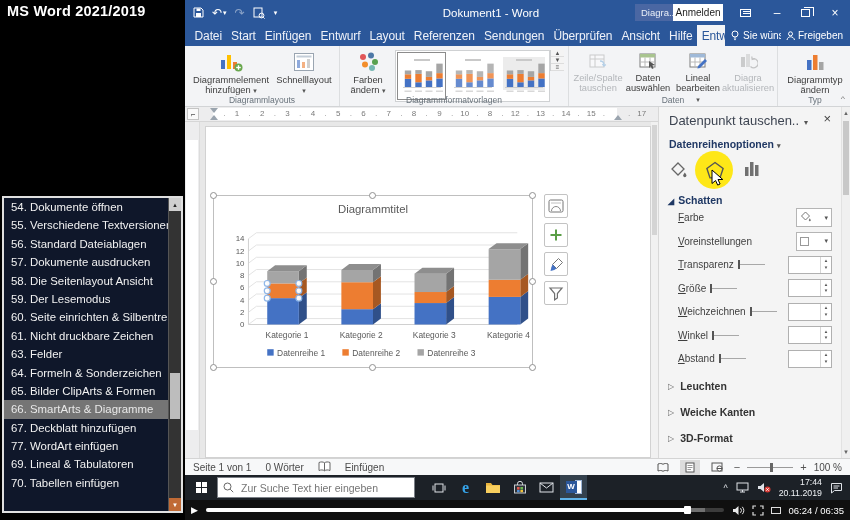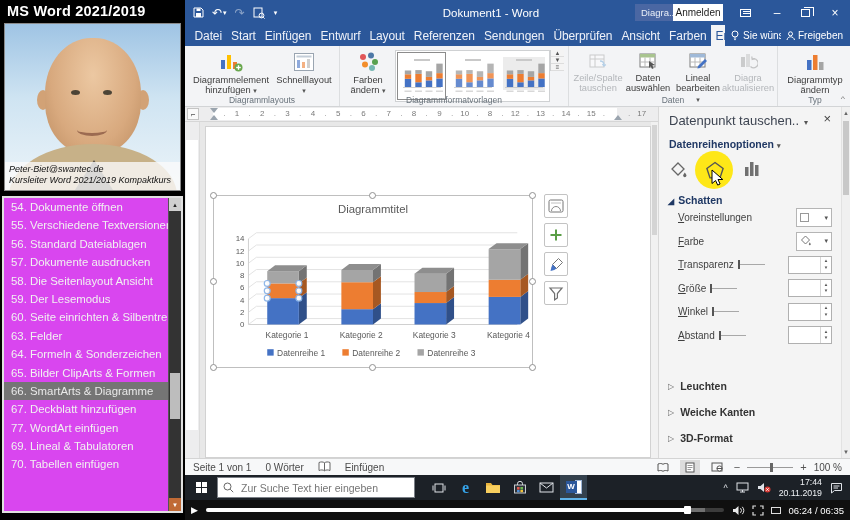--- a/index.html
+++ b/index.html
@@ -16,21 +16,21 @@
         background:radial-gradient(ellipse at 50% 32%,#ecc8a2 0%,#d8a97e 62%,#bd8d61 100%);}
   .ear{position:absolute;top:66px;width:12px;height:20px;border-radius:50%;background:#d2a276;}
   .ear.l{left:32px}.ear.r{left:132px}
   .eye{position:absolute;top:66px;width:9px;height:5px;border-radius:50%;background:#4c4436;}
   .eye.l{left:66px}.eye.r{left:98px}
   .mouth{position:absolute;top:100px;left:72px;width:30px;height:12px;border-bottom:3px solid #9c6b51;border-radius:0 0 50% 50%;}
   .shoulders{position:absolute;bottom:-6px;left:4px;width:168px;height:52px;background:#c7b188;border-radius:50% 50% 0 0/100% 100% 0 0;}
   .shirt{position:absolute;bottom:0;left:70px;width:38px;height:30px;background:#5c544a;clip-path:polygon(50% 0,100% 100%,0 100%);}
   .caption{position:absolute;left:0;right:0;bottom:0;background:rgba(250,250,250,.8);padding:2px 4px 3px;
            font-style:italic;font-size:9px;line-height:1.3;color:#111;white-space:nowrap;overflow:hidden;}
-  .course-list{position:absolute;top:196px;left:2px;width:181px;height:317px;border:2px solid #e0e0e0;background:#d946ef;overflow:hidden;}
+  .course-list{position:absolute;top:196px;left:2px;width:181px;height:317px;border:2px solid #e0e0e0;background:#0f172a;overflow:hidden;}
   .list-item{height:18.4px;line-height:18.4px;padding-left:7px;font-size:11.4px;color:#f1f1f1;
              width:calc(100% - 13px);white-space:nowrap;overflow:hidden;}
   .list-item.sel{background:#757575;color:#e9e9e9;}
   .lscroll{position:absolute;right:0;top:0;bottom:0;width:13px;background:#333;border-left:1px solid #555;}
   .ls-up,.ls-down{position:absolute;left:0;right:0;height:13px;background:#cfcfcf;color:#222;font-size:6px;
                   display:flex;align-items:center;justify-content:center;}
   .ls-up{top:0}.ls-down{bottom:0;background:#c06a35;color:#fff;}
   .ls-thumb{position:absolute;left:1px;right:1px;top:56%;height:46px;background:#bdbdbd;}
 
   
@@ -188,42 +188,29 @@
   .panel-scroll .ar{position:absolute;left:0;right:0;height:12px;display:flex;align-items:center;justify-content:center;
                     font-size:6px;color:#666;}
 </style>
 </head>
 <body>
 
 <div class="screen">
 
   <div class="sidebar">
     <div class="sb-title">MS Word 2021/2019</div>
-    <div class="photo">
-      <div class="ear l"></div>
-      <div class="ear r"></div>
-      <div class="head"></div>
-      <div class="eye l"></div>
-      <div class="eye r"></div>
-      <div class="mouth"></div>
-      <div class="shoulders"></div>
-      <div class="shirt"></div>
-      <div class="caption">
-        <div>Peter-Biet@swantec.de</div>
-        <div>Kursleiter Word 2021/2019 Kompaktkurs</div>
-      </div>
-    </div>
     <div class="course-list">
         <div class="list-item">54. Dokumente öffnen</div>
         <div class="list-item">55. Verschiedene Textversionen</div>
         <div class="list-item">56. Standard Dateiablagen</div>
         <div class="list-item">57. Dokumente ausdrucken</div>
         <div class="list-item">58. Die Seitenlayout Ansicht</div>
         <div class="list-item">59. Der Lesemodus</div>
         <div class="list-item">60. Seite einrichten &amp; Silbentrennung</div>
+        <div class="list-item">61. Nicht druckbare Zeichen</div>
         <div class="list-item">63. Felder</div>
         <div class="list-item">64. Formeln &amp; Sonderzeichen</div>
         <div class="list-item">65. Bilder ClipArts &amp; Formen</div>
         <div class="list-item sel">66. SmartArts &amp; Diagramme</div>
         <div class="list-item">67. Deckblatt hinzufügen</div>
         <div class="list-item">77. WordArt einfügen</div>
         <div class="list-item">69. Lineal &amp; Tabulatoren</div>
         <div class="list-item">70. Tabellen einfügen</div>
       </div>
     <div class="lscroll" style="position:absolute;top:198px;right:4px;height:313px;">
@@ -273,21 +260,21 @@
     <div class="tabs">
         <span class="tab">Datei</span>
         <span class="tab">Start</span>
         <span class="tab">Einfügen</span>
         <span class="tab">Entwurf</span>
         <span class="tab">Layout</span>
         <span class="tab">Referenzen</span>
         <span class="tab">Sendungen</span>
         <span class="tab">Überprüfen</span>
         <span class="tab">Ansicht</span>
-        <span class="tab">Farben</span>
+        <span class="tab">Hilfe</span>
         <span class="tab active">Entwurf</span>
         <span class="tab">Format</span>
       </div>
     <div class="tellme">
       <svg width="10" height="11" viewBox="0 0 10 11">
           <circle cx="5" cy="4" r="3" fill="none" stroke="#fff"></circle>
           <line x1="3.8" y1="8" x2="6.2" y2="8" stroke="#fff"></line>
           <line x1="4.2" y1="9.6" x2="5.8" y2="9.6" stroke="#fff"></line>
         </svg>
       <span>Sie wünsc</span>
@@ -653,51 +640,64 @@
         </span>
         <span class="cursor">
           <svg width="13" height="18" viewBox="0 0 13 18">
               <path d="M1 1v13.5l3.6-3 2.1 4.6 2.4-1.1-2.1-4.5h4.8z" fill="#fff" stroke="#000" stroke-width="1"></path>
             </svg>
         </span>
       </div>
       <div class="p-schatten"><span class="tri">◢</span><span>Schatten</span></div>
       <div class="p-rows">
           <div class="prow">
-            <span class="lbl">Voreinstellungen</span>
-            <span class="dd">
-              <span class="swatch"></span>
-              <span class="car">▾</span>
-            </span>
-          </div>
-          <div class="prow">
             <span class="lbl">Farbe</span>
             <span class="dd">
               <span><svg width="11" height="11" viewBox="0 0 11 11">
                   <path d="M5.5 1l4 4-4 4-4-4z" fill="none" stroke="#777"></path>
                   <path d="M9.8 7.2c.6.9 1 1.5 1 2a1 1 0 0 1-2 0c0-.5.4-1.1 1-2z" fill="#777"></path>
                 </svg></span>
               <span class="car">▾</span>
             </span>
           </div>
           <div class="prow">
+            <span class="lbl">Voreinstellungen</span>
+            <span class="dd">
+              <span class="swatch"></span>
+              <span class="car">▾</span>
+            </span>
+          </div>
+          <div class="prow">
             <span class="lbl">Transparenz</span>
             <span class="slider">
               <span class="sl-h"></span>
               <span class="sl-t"></span>
             </span>
             <span class="spin">
               <span class="ar">
                 <span>▲</span>
                 <span>▼</span>
               </span>
             </span>
           </div>
           <div class="prow">
             <span class="lbl">Größe</span>
+            <span class="slider">
+              <span class="sl-h"></span>
+              <span class="sl-t"></span>
+            </span>
+            <span class="spin">
+              <span class="ar">
+                <span>▲</span>
+                <span>▼</span>
+              </span>
+            </span>
+          </div>
+          <div class="prow">
+            <span class="lbl">Weichzeichnen</span>
             <span class="slider">
               <span class="sl-h"></span>
               <span class="sl-t"></span>
             </span>
             <span class="spin">
               <span class="ar">
                 <span>▲</span>
                 <span>▼</span>
               </span>
             </span>

